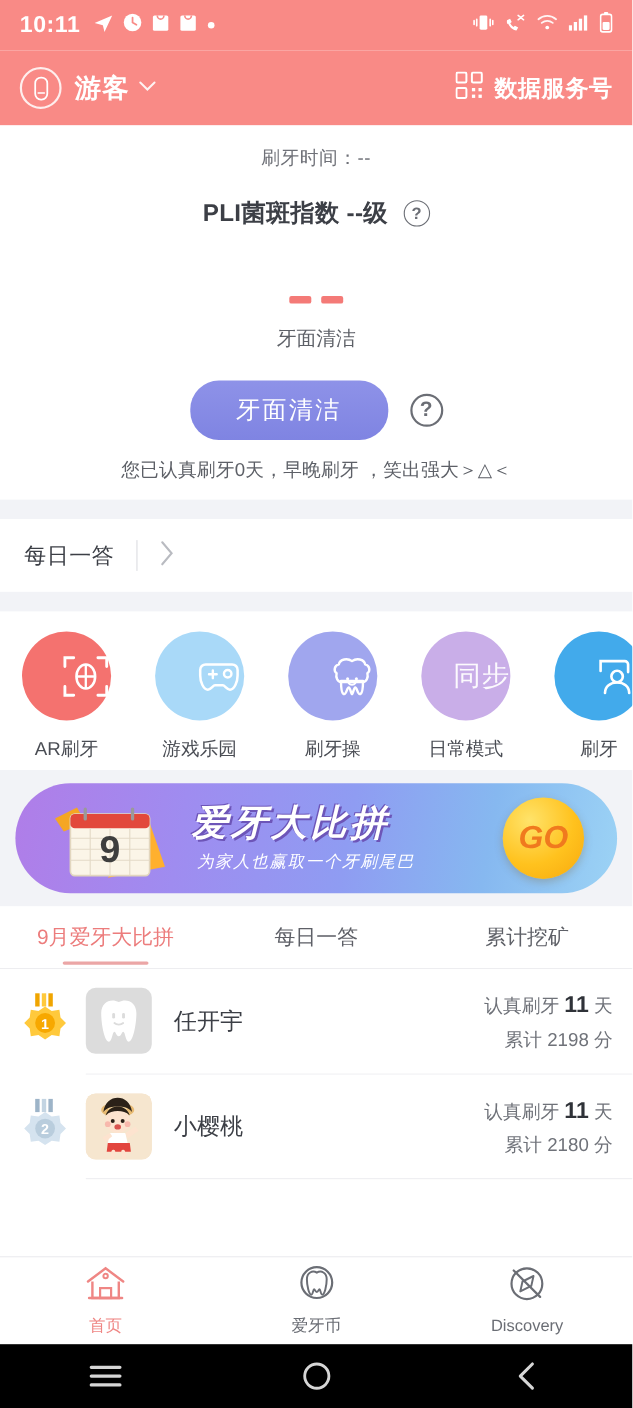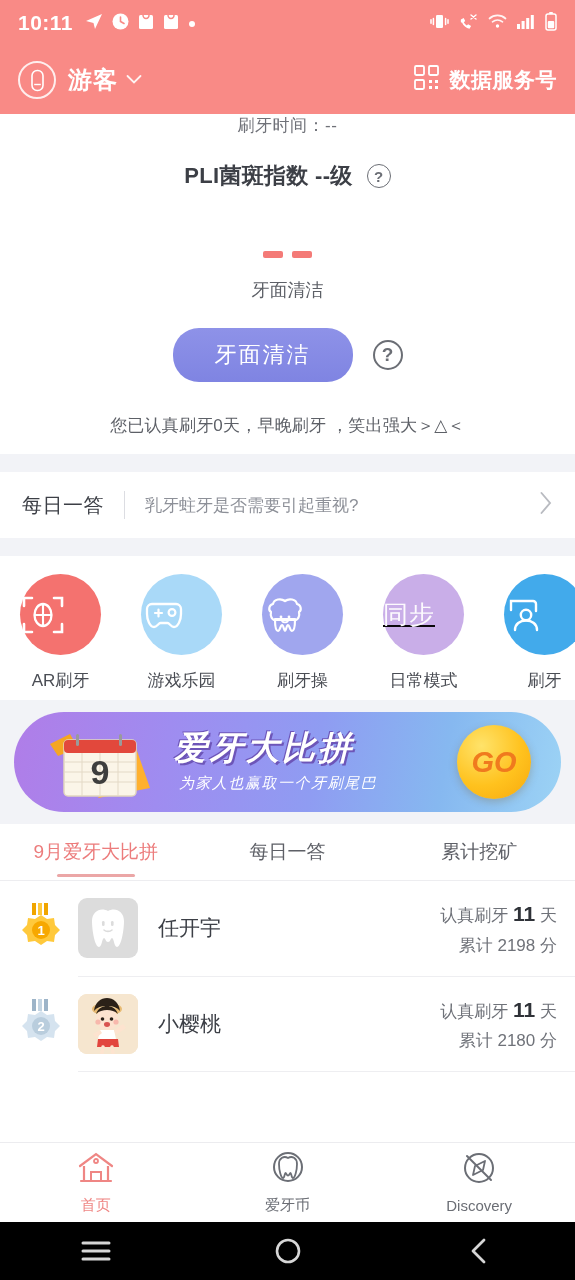--- a/index.html
+++ b/index.html
@@ -33,21 +33,21 @@
     display:flex; align-items:center; justify-content:center;
     margin-right: 12px;
   }
   .guest-name { font-size: 24px; font-weight: 600; letter-spacing:1px; }
   .chev-down { margin-left: 8px; opacity:.9; }
   .appbar-spacer { flex:1; }
   .qr-ico { margin-right: 10px; }
   .svc-label { font-size: 21px; font-weight: 700; letter-spacing: .5px; }
 
   
-  .hero { background:#fff; text-align:center; height: 340px; position:relative; }
+  .hero { background:#fff; padding-top: 18px; text-align:center; height: 340px; position:relative; }
   .brush-time { font-size: 17px; color:#6f7178; letter-spacing:.5px; }
   .pli-row {
     margin-top: 24px; display:flex; align-items:center; justify-content:center; gap: 14px;
   }
   .pli-title { font-size: 22px; font-weight: 700; color:#3c3f46; letter-spacing:.3px; }
   .help-circle {
     width: 24px; height: 24px; border-radius:50%; border:1.6px solid #6b6e75;
     display:flex; align-items:center; justify-content:center;
     font-size: 15px; color:#6b6e75; font-weight:600;
   }
@@ -55,21 +55,21 @@
   .dash-pair { margin-top: 60px; display:flex; justify-content:center; gap: 9px; }
   .dash { width: 20px; height: 7px; border-radius: 2px; background:#f47a77; }
   .clean-label { margin-top: 20px; font-size: 18px; color:#5d6067; }
   .sync-row { margin-top: 26px; display:flex; align-items:center; justify-content:center; gap: 20px; }
   .sync-btn {
     background: linear-gradient(180deg,#8e92e8 0%, #7f84e2 100%);
     color:#fff; border:none; border-radius: 26px;
     padding: 12px 42px; font-size: 22px; letter-spacing: 2px;
     font-family: inherit; cursor:pointer;
   }
-  .encourage { margin-top: 32px; font-size: 17px; color:#5d6067; letter-spacing: .2px; }
+  .encourage { margin-top: 16px; font-size: 17px; color:#5d6067; letter-spacing: .2px; }
 
   
   .band { height: 18px; background:#f2f3f7; }
 
   
   .daily {
     height: 66px; background:#fff; display:flex; align-items:center; padding: 0 22px;
   }
   .daily-title { font-size: 20px; color:#3c3f46; letter-spacing:.5px; }
   .daily-sep { width:1px; height: 28px; background:#dcdde2; margin: 0 20px; }
@@ -78,21 +78,21 @@
 
   
   .shortcuts {
     background:#fff; display:flex; padding: 18px 0 8px 0; overflow:hidden;
   }
   .sc {
     width: 121px; flex: 0 0 121px; display:flex; flex-direction:column; align-items:center;
   }
   .sc-circle {
     width: 81px; height: 81px; border-radius:50%;
-    display:flex; align-items:center; justify-content:flex-start;text-decoration:underline;
+    display:flex; align-items:center; justify-content:flex-end;
   }
   .sc-label { margin-top: 14px; font-size: 17px; color:#4a4d54; white-space:nowrap; }
 
   
   .banner-wrap { background:#f2f3f7; padding: 12px 14px; }
   .banner {
     height: 100px; border-radius: 50px; position:relative; overflow:hidden;
     background: linear-gradient(100deg, #b07de8 0%, #9f8cf0 28%, #8f9cf2 55%, #86b8f0 78%, #9cd3f5 100%);
   }
   .bn-cal { position:absolute; left: 26px; top: 14px; }
@@ -277,21 +277,20 @@
     </div>
 
     <div class="encourage">您已认真刷牙0天，早晚刷牙 ，笑出强大＞△＜</div>
   </div>
 
   <div class="band"></div>
 
   <div class="daily">
     <span class="daily-title">每日一答</span>
     <span class="daily-sep"></span>
-    <span class="daily-q">乳牙蛀牙是否需要引起重视?</span>
     <span class="chev-right">
       <svg width="14" height="24" viewBox="0 0 14 24">
           <path d="M2.5 2 L11 12 L2.5 22" stroke="#b9bbc1" stroke-width="1.9" fill="none" stroke-linecap="round"></path>
         </svg>
     </span>
   </div>
 
   <div class="band"></div>
 
   <div class="shortcuts">

